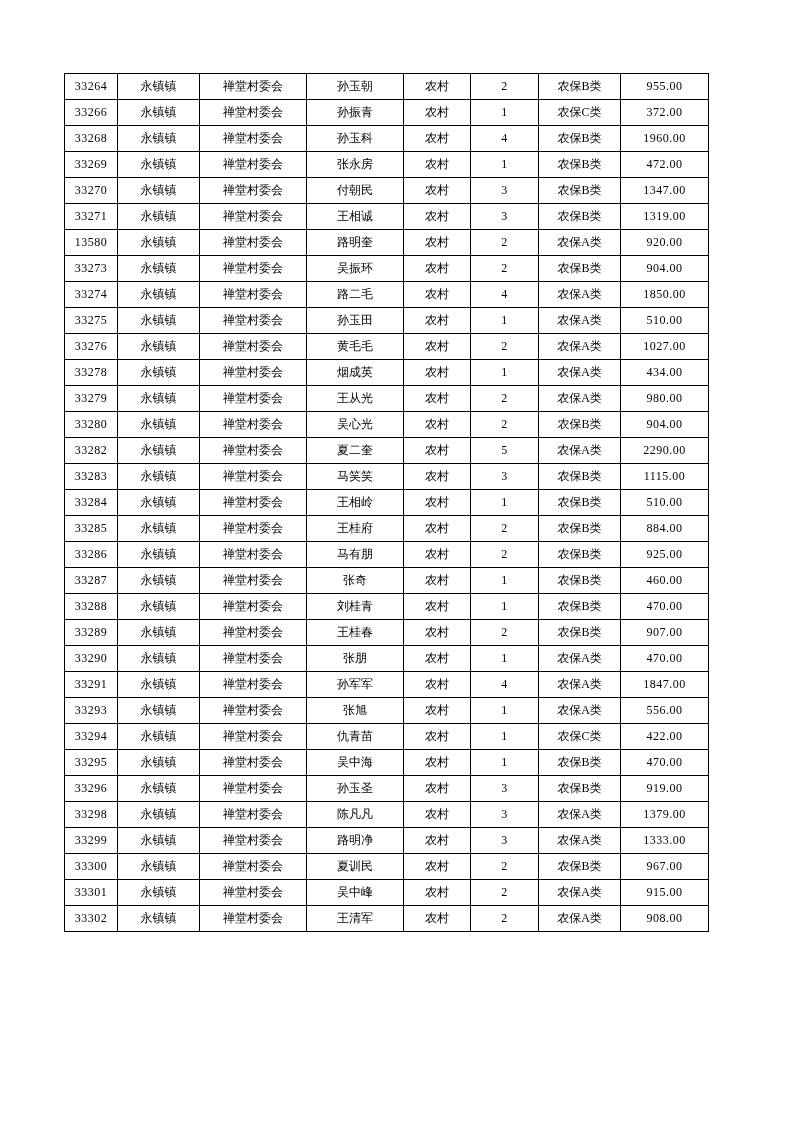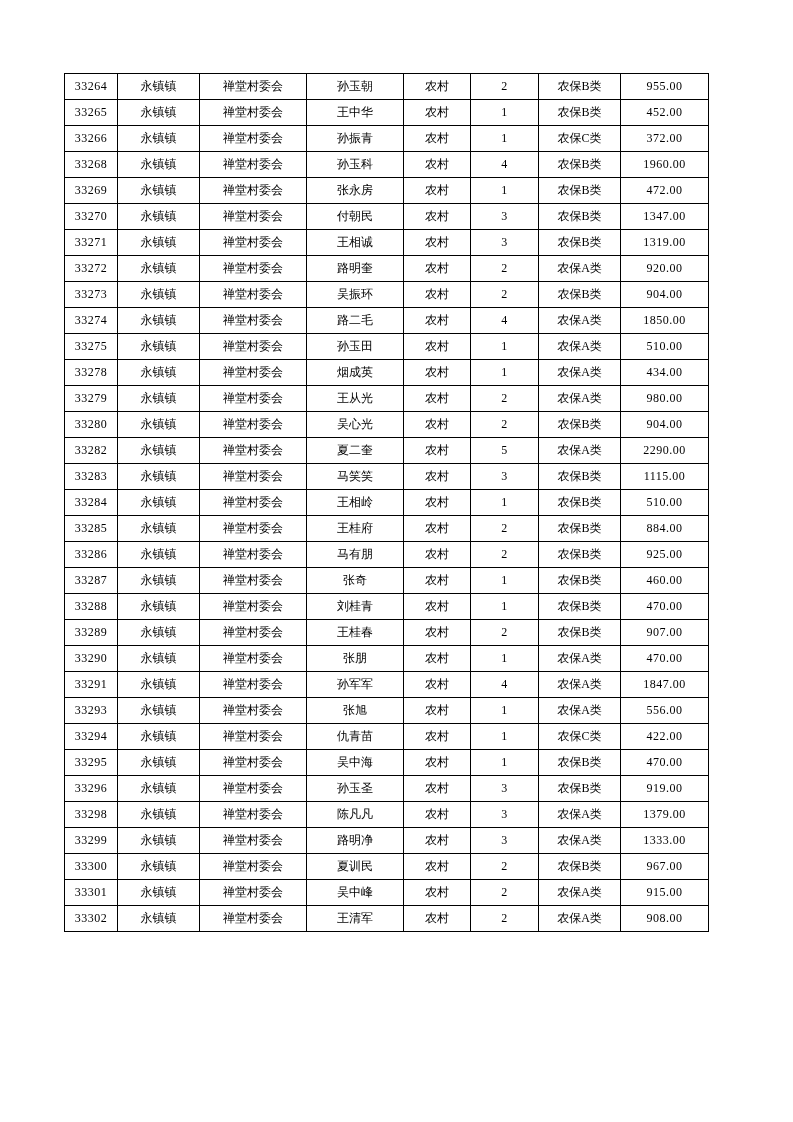--- a/index.html
+++ b/index.html
@@ -65,30 +65,20 @@
           <td class="num">33264</td>
           <td>永镇镇</td>
           <td>禅堂村委会</td>
           <td>孙玉朝</td>
           <td>农村</td>
           <td class="num">2</td>
           <td>农保B类</td>
           <td class="num">955.00</td>
         </tr>
         <tr>
-          <td class="num">33265</td>
-          <td>永镇镇</td>
-          <td>禅堂村委会</td>
-          <td>王中华</td>
-          <td>农村</td>
-          <td class="num">1</td>
-          <td>农保B类</td>
-          <td class="num">452.00</td>
-        </tr>
-        <tr>
           <td class="num">33266</td>
           <td>永镇镇</td>
           <td>禅堂村委会</td>
           <td>孙振青</td>
           <td>农村</td>
           <td class="num">1</td>
           <td>农保C类</td>
           <td class="num">372.00</td>
         </tr>
         <tr>
@@ -125,21 +115,21 @@
           <td class="num">33271</td>
           <td>永镇镇</td>
           <td>禅堂村委会</td>
           <td>王相诚</td>
           <td>农村</td>
           <td class="num">3</td>
           <td>农保B类</td>
           <td class="num">1319.00</td>
         </tr>
         <tr>
-          <td class="num">33272</td>
+          <td class="num">13580</td>
           <td>永镇镇</td>
           <td>禅堂村委会</td>
           <td>路明奎</td>
           <td>农村</td>
           <td class="num">2</td>
           <td>农保A类</td>
           <td class="num">920.00</td>
         </tr>
         <tr>
           <td class="num">33273</td>
@@ -163,20 +153,30 @@
         </tr>
         <tr>
           <td class="num">33275</td>
           <td>永镇镇</td>
           <td>禅堂村委会</td>
           <td>孙玉田</td>
           <td>农村</td>
           <td class="num">1</td>
           <td>农保A类</td>
           <td class="num">510.00</td>
+        </tr>
+        <tr>
+          <td class="num">33276</td>
+          <td>永镇镇</td>
+          <td>禅堂村委会</td>
+          <td>黄毛毛</td>
+          <td>农村</td>
+          <td class="num">2</td>
+          <td>农保A类</td>
+          <td class="num">1027.00</td>
         </tr>
         <tr>
           <td class="num">33278</td>
           <td>永镇镇</td>
           <td>禅堂村委会</td>
           <td>烟成英</td>
           <td>农村</td>
           <td class="num">1</td>
           <td>农保A类</td>
           <td class="num">434.00</td>

